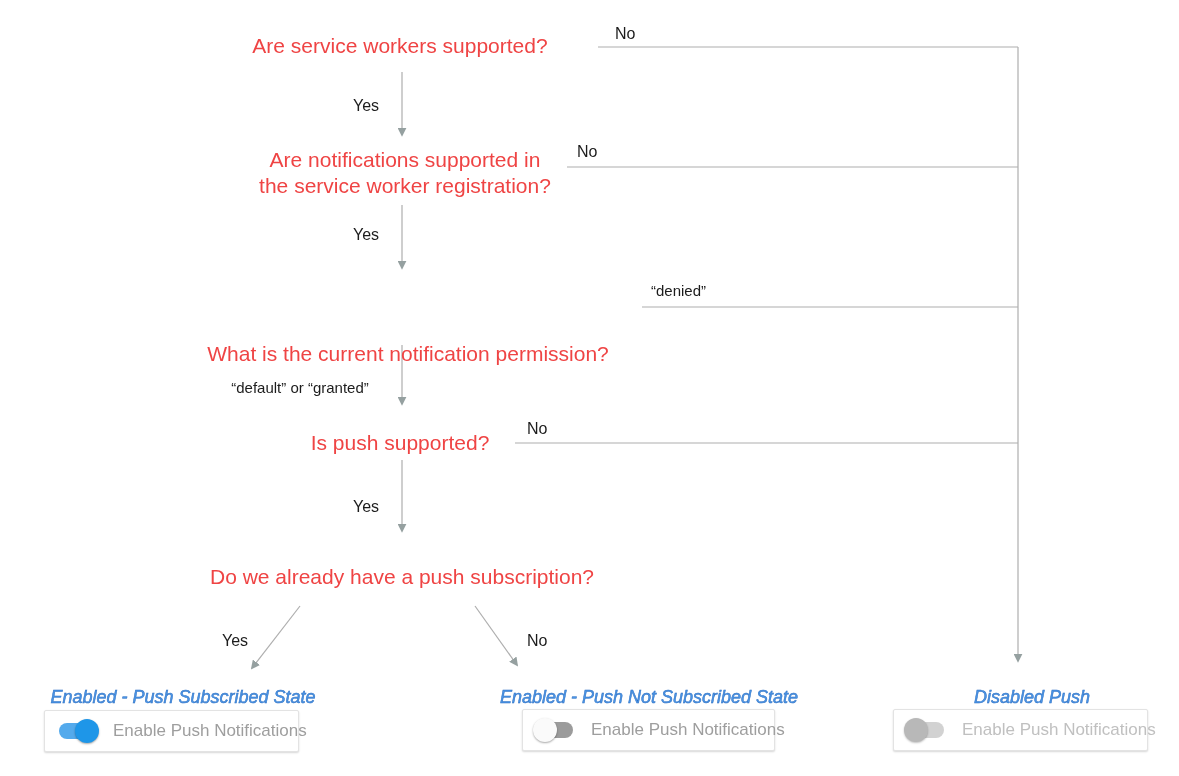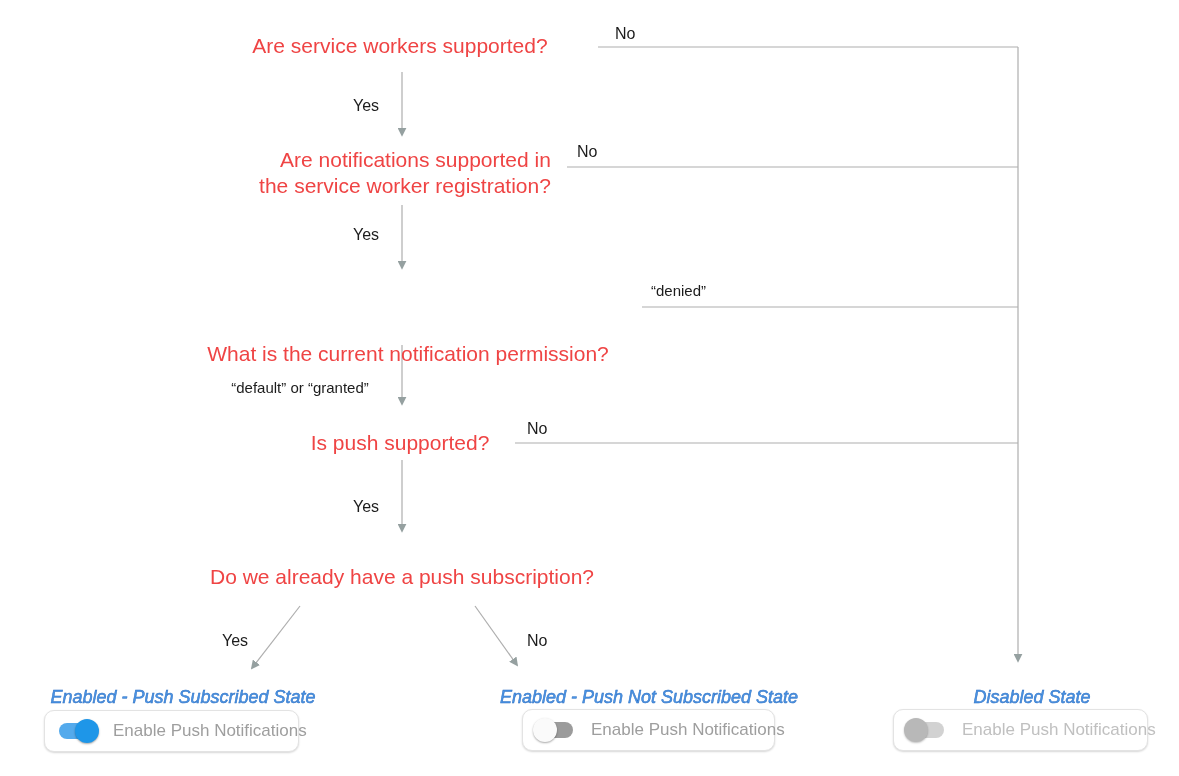--- a/index.html
+++ b/index.html
@@ -17,21 +17,21 @@
   }
   .edge-label.small{font-size:15px;}
   .edge-label.centered{transform:translateX(-50%);}
   .state-title{
     position:absolute;transform:translateX(-50%);white-space:nowrap;
     font-size:18px;font-weight:normal;font-style:italic;
     color:#4a95e6;margin-left:12px;-webkit-text-stroke:0.5px #2d6fc2;
   }
   .card{
     position:absolute;height:42px;background:#ffffff;
-    border:1px solid #e3e3e3;border-radius:10px;
+    border:1px solid #e3e3e3;border-radius:2px;
     box-shadow:0 1px 2px rgba(0,0,0,0.16);
     display:flex;align-items:center;box-sizing:border-box;
   }
   .toggle{position:relative;display:inline-block;width:46px;height:26px;margin-left:9px;flex:0 0 auto;}
   .toggle .track{position:absolute;left:5px;top:5px;width:36px;height:16px;border-radius:8px;}
   .toggle .knob{
     position:absolute;top:1px;width:24px;height:24px;border-radius:50%;
     box-shadow:0 1px 2px rgba(0,0,0,0.35);
   }
   .toggle.on  .track{background:#54aaec;}
@@ -74,40 +74,40 @@
       <line x1="567" y1="167" x2="1018" y2="167"></line>
       <line x1="642" y1="307" x2="1018" y2="307"></line>
       <line x1="515" y1="443" x2="1018" y2="443"></line>
       <line x1="1018" y1="47" x2="1018" y2="661" marker-end="url(#arrow)"></line>
       <line x1="300" y1="606" x2="252" y2="668" marker-end="url(#arrow)"></line>
       <line x1="475" y1="606" x2="517" y2="665" marker-end="url(#arrow)"></line>
     </g>
   </svg>
 
   <div class="question" style="left:400px;top:33px;">Are service workers supported?</div>
-  <div class="question" style="left:405px;top:147px;text-align:right;">Are notifications supported in
+  <div class="question" style="left:405px;top:147px;">Are notifications supported in
 the service worker registration?</div>
   <div class="question" style="left:408px;top:293px;margin-top:48px;">What is the current notification permission?</div>
   <div class="question" style="left:400px;top:430px;">Is push supported?</div>
   <div class="question" style="left:402px;top:564px;">Do we already have a push subscription?</div>
 
   <div class="edge-label el-q1-yes">Yes</div>
   <div class="edge-label el-q1-no">No</div>
   <div class="edge-label el-q2-yes">Yes</div>
   <div class="edge-label el-q2-no">No</div>
   <div class="edge-label small el-q3-denied">“denied”</div>
   <div class="edge-label small centered el-q3-def">“default” or “granted”</div>
   <div class="edge-label el-q4-yes">Yes</div>
   <div class="edge-label el-q4-no">No</div>
   <div class="edge-label el-q5-yes">Yes</div>
   <div class="edge-label el-q5-no">No</div>
 
   <div class="state-title" style="left:171px;top:687px;">Enabled - Push Subscribed State</div>
   <div class="state-title" style="left:637px;top:687px;">Enabled - Push Not Subscribed State</div>
-  <div class="state-title" style="left:1020px;top:687px;">Disabled State</div>
+  <div class="state-title" style="left:1020px;top:687px;">Disabled Push</div>
 
   <div class="card" style="left:44px;top:710px;width:255px;">
     <span class="toggle on">
       <span class="track"></span>
       <span class="knob"></span>
     </span>
     <span class="card-label">Enable Push Notifications</span>
   </div>
 
   <div class="card" style="left:522px;top:709px;width:253px;">

